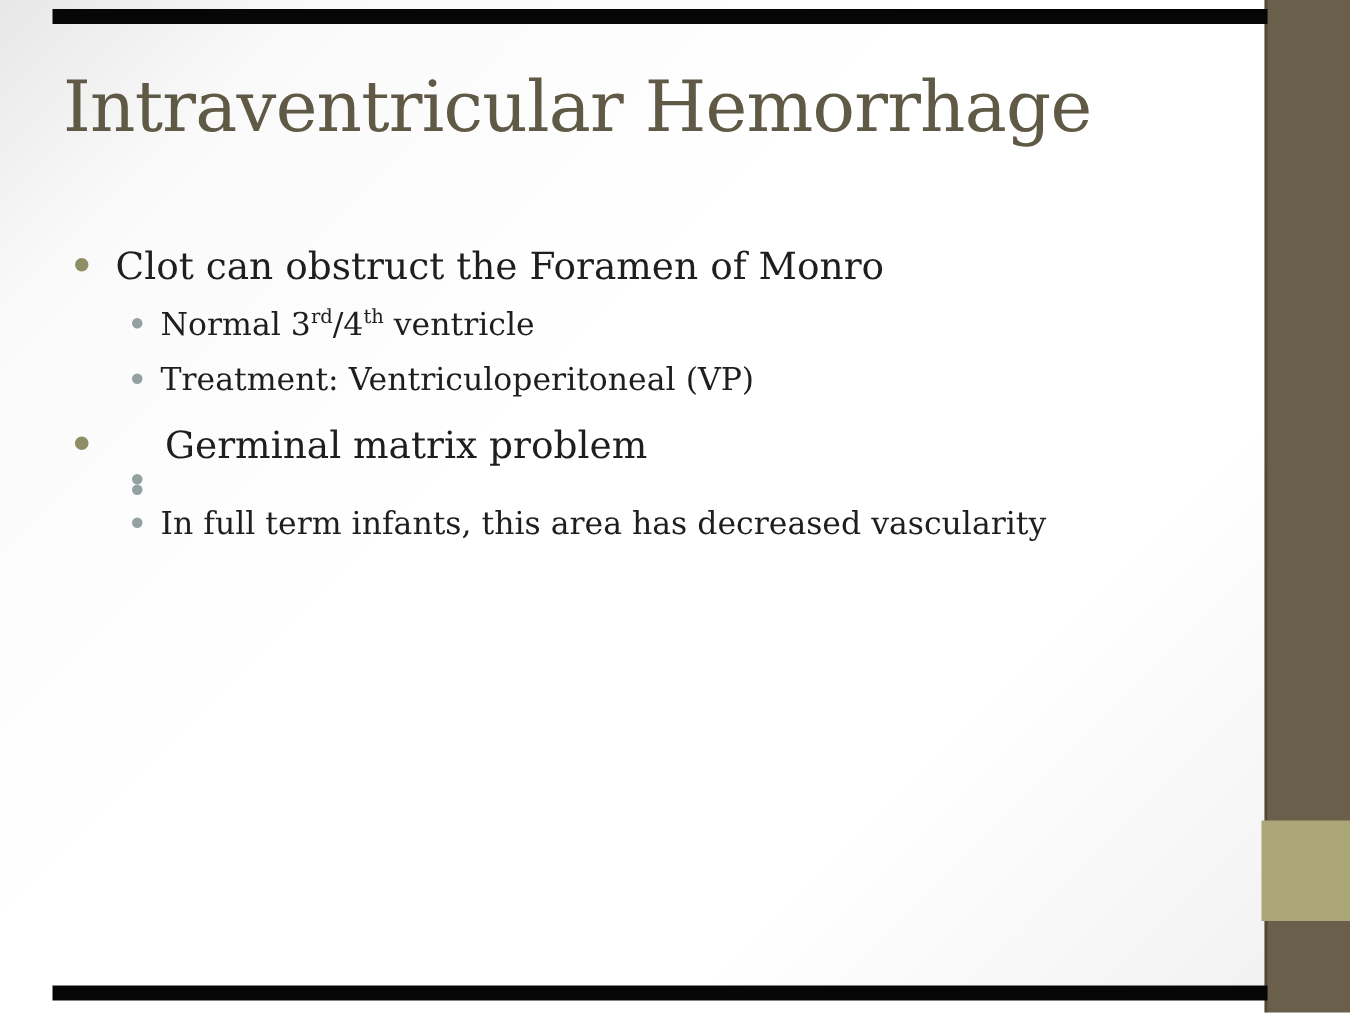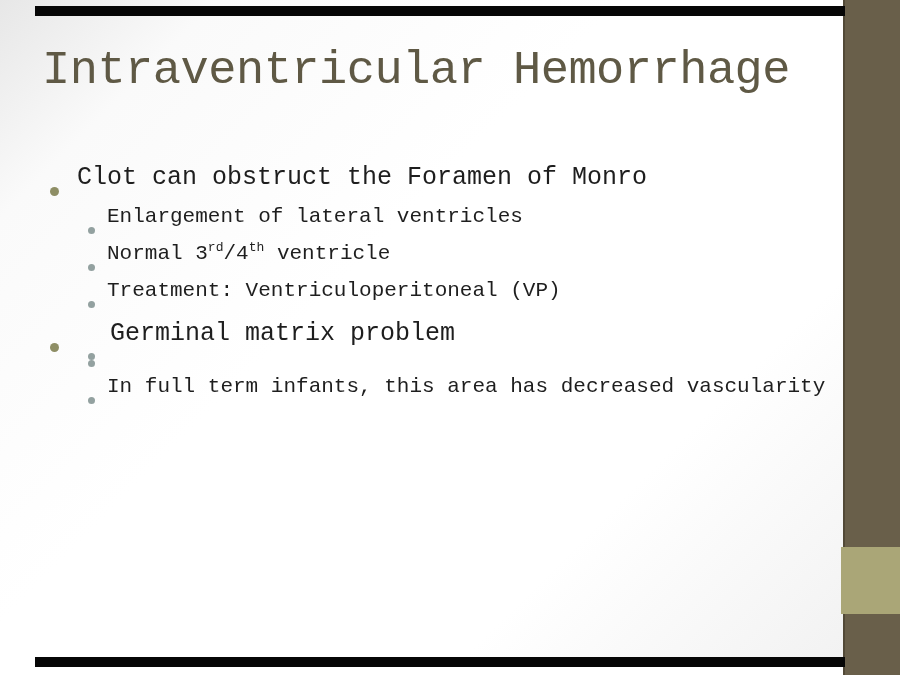--- a/index.html
+++ b/index.html
@@ -4,21 +4,20 @@
 <style>
   html,body{margin:0;padding:0;}
   body{
     width:900px;height:675px;overflow:hidden;
     font-family:"DejaVu Serif","Liberation Serif",serif;
   }
   .stage{
     position:relative;width:900px;height:657px;
     background:
       linear-gradient(135deg, #e7e7e7 0%, #fafafa 14%, #ffffff 40%, #ffffff 72%, #f0f0f0 100%);
-    font-family: Liberation Mono, monospace;
   }
   
   .band-dark{
     position:absolute;top:0;right:0;width:55px;height:675px;
     background:var(--band-dark,#695f4a);
     border-left:2px solid rgba(40,34,20,0.35);
   }
   .band-light{
     position:absolute;right:0;width:59px;top:547px;height:67px;
     background:var(--band-light,#aaa677);
@@ -36,21 +35,21 @@
   .title{
     position:absolute;left:42px;top:44px;margin:0;
     font-size:47px;font-weight:400;letter-spacing:-0.5px;
     color:var(--title-color,#5f5945);
     white-space:nowrap;
   }
   
   .bullets{
     position:absolute;left:42px;top:158px;width:760px;
   }
-  .row{display:flex;align-items:flex-end;color:var(--body-color,#1e1e1e);}
+  .row{display:flex;align-items:center;color:var(--body-color,#1e1e1e);}
   .row.l1{font-size:25px;line-height:40px;padding-left:8px;}
   .row.l2{font-size:21px;line-height:37px;padding-left:46px;}
   .row.l1.group-start{margin-top:5px;gap:33px;}
   .marker{flex:0 0 auto;display:inline-block;border-radius:50%;position:relative;}
   .row.l1 .marker{width:9px;height:9px;margin-right:18px;background:var(--bullet-l1,#8e8e65);top:-2px;}
   .row.l2 .marker{width:7px;height:7px;margin-right:12px;background:var(--bullet-l2,#93a1a0);top:-1px;}
   .text{white-space:nowrap;}
   .text sup{font-size:0.62em;line-height:0;}
 </style>
 </head>
@@ -59,24 +58,20 @@
 <div class="stage">
   <div class="band-dark"></div>
   <div class="band-light"></div>
   <div class="letterbox top"></div>
   <div class="letterbox bottom"></div>
   <h1 class="title">Intraventricular Hemorrhage</h1>
   <div class="bullets">
       <div class="row l1">
         <span class="marker"></span>
         <span class="text">Clot can obstruct the Foramen of Monro</span>
-      </div>
-      <div class="row l2">
-        <span class="marker"></span>
-        <span class="text">Enlargement of lateral ventricles</span>
       </div>
       <div class="row l2">
         <span class="marker"></span>
         <span class="text">Normal 3<sup>rd</sup>/4<sup>th</sup> ventricle</span>
       </div>
       <div class="row l2">
         <span class="marker"></span>
         <span class="text">Treatment: Ventriculoperitoneal (VP)</span>
       </div>
       <div class="row l1 group-start">

